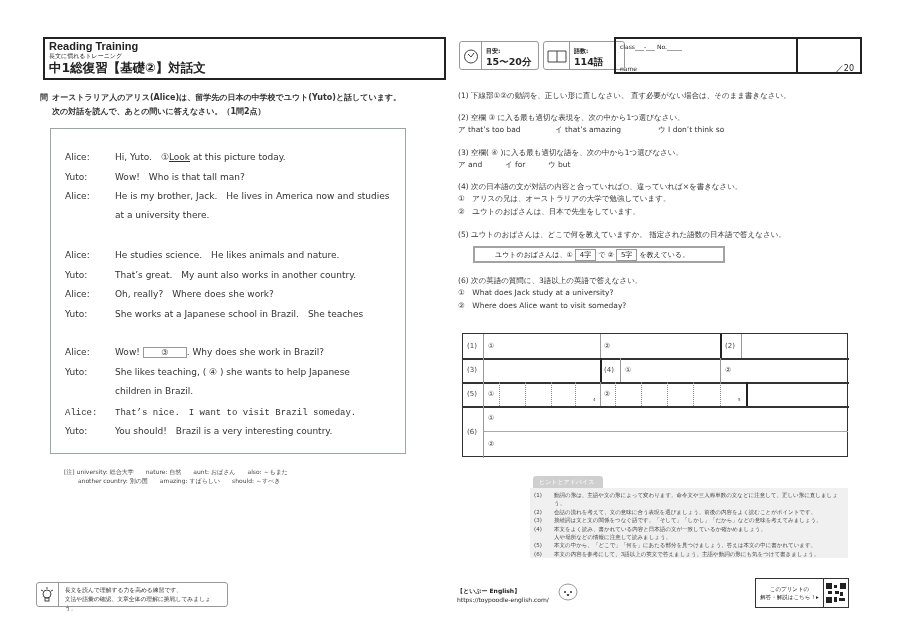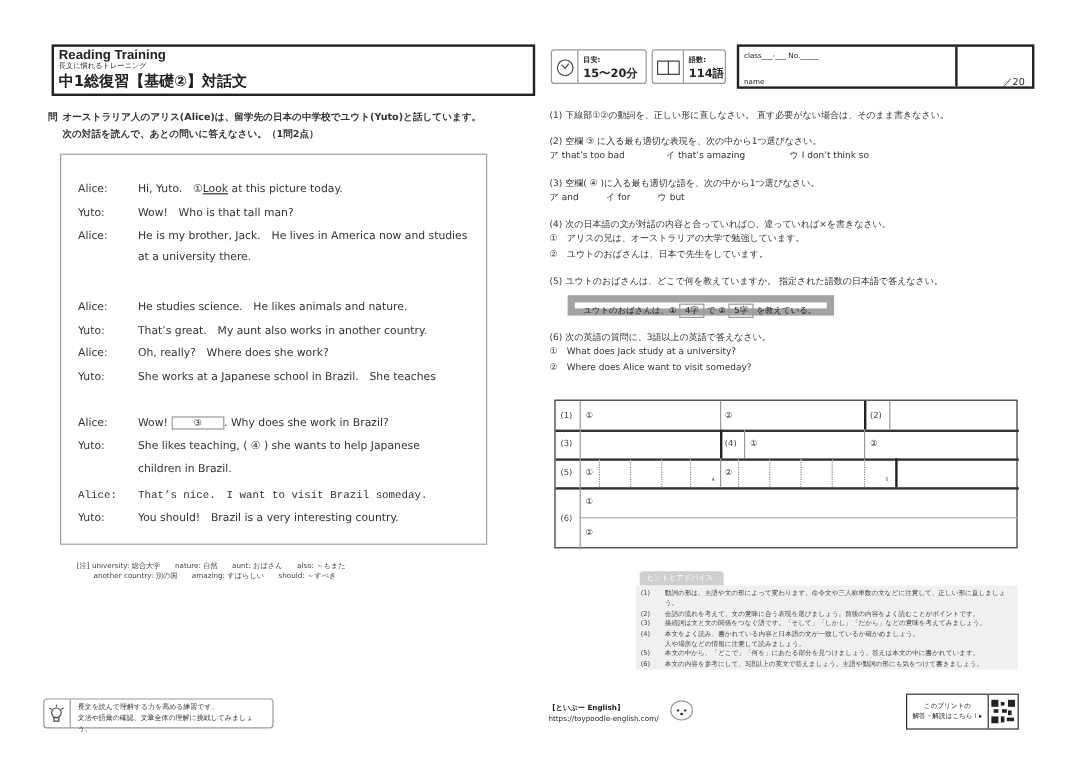--- a/index.html
+++ b/index.html
@@ -20,21 +20,21 @@
 .notes{left:64px;top:467px;font-size:6px;line-height:9px;color:#444;white-space:pre}
 .info-box{top:41px;height:29px;border:1px solid #999;border-radius:3px;display:flex;align-items:center}
 .info-box .ic{width:22px;height:100%;border-right:1px solid #999;display:flex;align-items:center;justify-content:center}
 .info-box .tx{padding-left:4px;line-height:11px}
 .info-box .lab{font-size:6px;font-weight:bold}
 .info-box .val{font-size:9.5px;font-weight:bold}
 .name-box{left:614px;top:37px;width:248px;height:37px;border:2px solid #222}
 .name-box .div{position:absolute;left:180px;top:0;width:2px;height:100%;background:#222}
 .qs{left:458px;font-size:7.5px;color:#333;line-height:11px;white-space:nowrap}
 .opt{display:inline-block}
-.box5{left:473px;top:246px;width:222px;height:17px;border:6px solid #a3a3a3;font-size:7px;line-height:15px;padding-left:7px}
+.box5{left:473px;top:246px;width:252px;height:17px;border:2px solid #a3a3a3;font-size:7px;line-height:15px;padding-left:20px}
 .box5 .b{display:inline-block;border:1px solid #999;padding:0 4px;line-height:10px;margin:0 2px}
 .ans{left:462px;top:333px;width:386px;height:124px;border:1px solid #333}
 .cell{position:absolute;font-size:7px;color:#444}
 .vl{position:absolute;background:#999;width:1px}
 .vlb{position:absolute;background:#222;width:2px}
 .vld{position:absolute;border-left:1px dotted #888;width:0}
 .hl{position:absolute;height:2px;background:#333}
 .hint-tab{left:533px;top:476px;width:70px;height:12px;background:#cfcfcf;border-radius:3px 3px 0 0;color:#fff;font-size:6px;line-height:12px;padding-left:6px}
 .hint{left:530px;top:488px;width:318px;height:70px;background:#f0f0f0;font-size:5.5px;line-height:8.4px;color:#444;padding:3px 4px}
 .hint .r{display:flex}
@@ -85,21 +85,21 @@
     <svg width="16" height="16" viewBox="0 0 16 16">
         <circle cx="8" cy="8.5" r="6.5" fill="none" stroke="#444" stroke-width="1"></circle>
         <path d="M5 6 L8 9 L11 5" fill="none" stroke="#444" stroke-width="1"></path>
       </svg>
   </div>
   <div class="tx">
       <div class="lab">目安:</div>
       <div class="val">15〜20分</div>
     </div>
 </div>
-<div class="abs info-box" style="left:543px;width:62px">
+<div class="abs info-box" style="left:543px;width:82px">
   <div class="ic" style="width:26px">
     <svg width="20" height="14" viewBox="0 0 20 14">
         <path d="M1 2 L10 2 L10 13 L1 13 Z M10 2 L19 2 L19 13 L10 13" fill="none" stroke="#444" stroke-width="1"></path>
       </svg>
   </div>
   <div class="tx">
       <div class="lab">語数:</div>
       <div class="val">114語</div>
     </div>
 </div>

